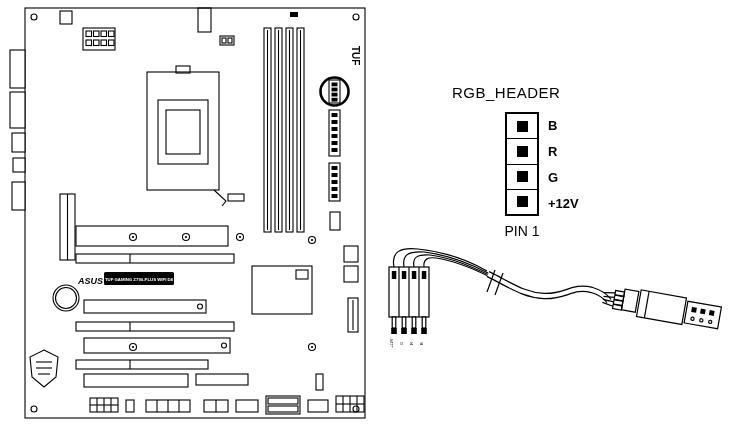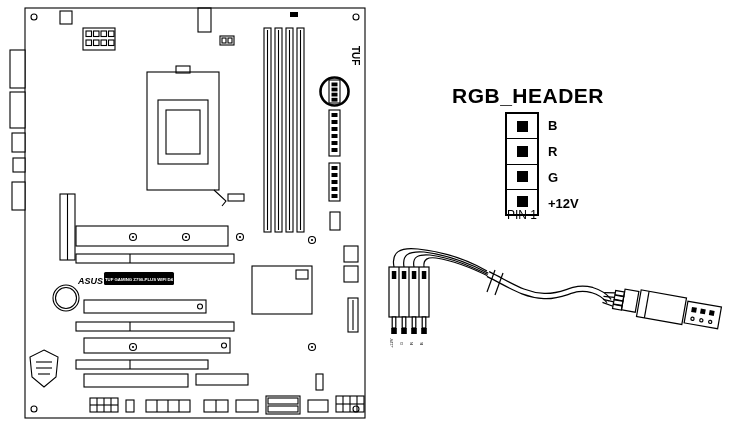--- a/index.html
+++ b/index.html
@@ -1,28 +1,28 @@
 <!DOCTYPE html>
 <html><head>
 <meta charset="utf-8">
 <style>
   html,body{margin:0;padding:0;background:#fff;}
   .stage{position:relative;width:754px;height:441px;background:#fff;overflow:hidden;
          font-family:"Liberation Sans",sans-serif;color:#000;}
   .stage svg{position:absolute;left:0;top:0;}
   svg text{font-family:"Liberation Sans",sans-serif;}
-  .title{position:absolute;left:452px;top:84px;font-size:21px;font-weight:700;letter-spacing:.5px;}
+  .title{position:absolute;left:452px;top:84px;font-size:15px;font-weight:400;letter-spacing:.5px;}
   .pin-box{position:absolute;left:505px;top:112px;width:34px;height:104px;
            border:2px solid #000;box-sizing:border-box;display:flex;flex-direction:column;background:#fff;}
   .pin-cell{flex:1;display:flex;align-items:center;justify-content:center;border-bottom:1.5px solid #000;}
   .pin-cell:last-child{border-bottom:none;}
   .pin-square{width:11px;height:11px;background:#000;}
   .pin-labels{position:absolute;left:548px;top:112px;height:104px;display:flex;flex-direction:column;}
   .pin-label{flex:1;display:flex;align-items:center;font-size:13px;font-weight:600;}
-  .pin1{position:absolute;left:503px;top:208px;width:38px;text-align:center;font-size:12px;}
+  .pin1{position:absolute;left:503px;top:223px;width:38px;text-align:center;font-size:14px;}
 </style>
 </head>
 <body>
 
 <div class="stage">
 
   <svg width="754" height="441" viewBox="0 0 754 441">
 
     <g stroke="#000" fill="none" stroke-width="1.1">
 

